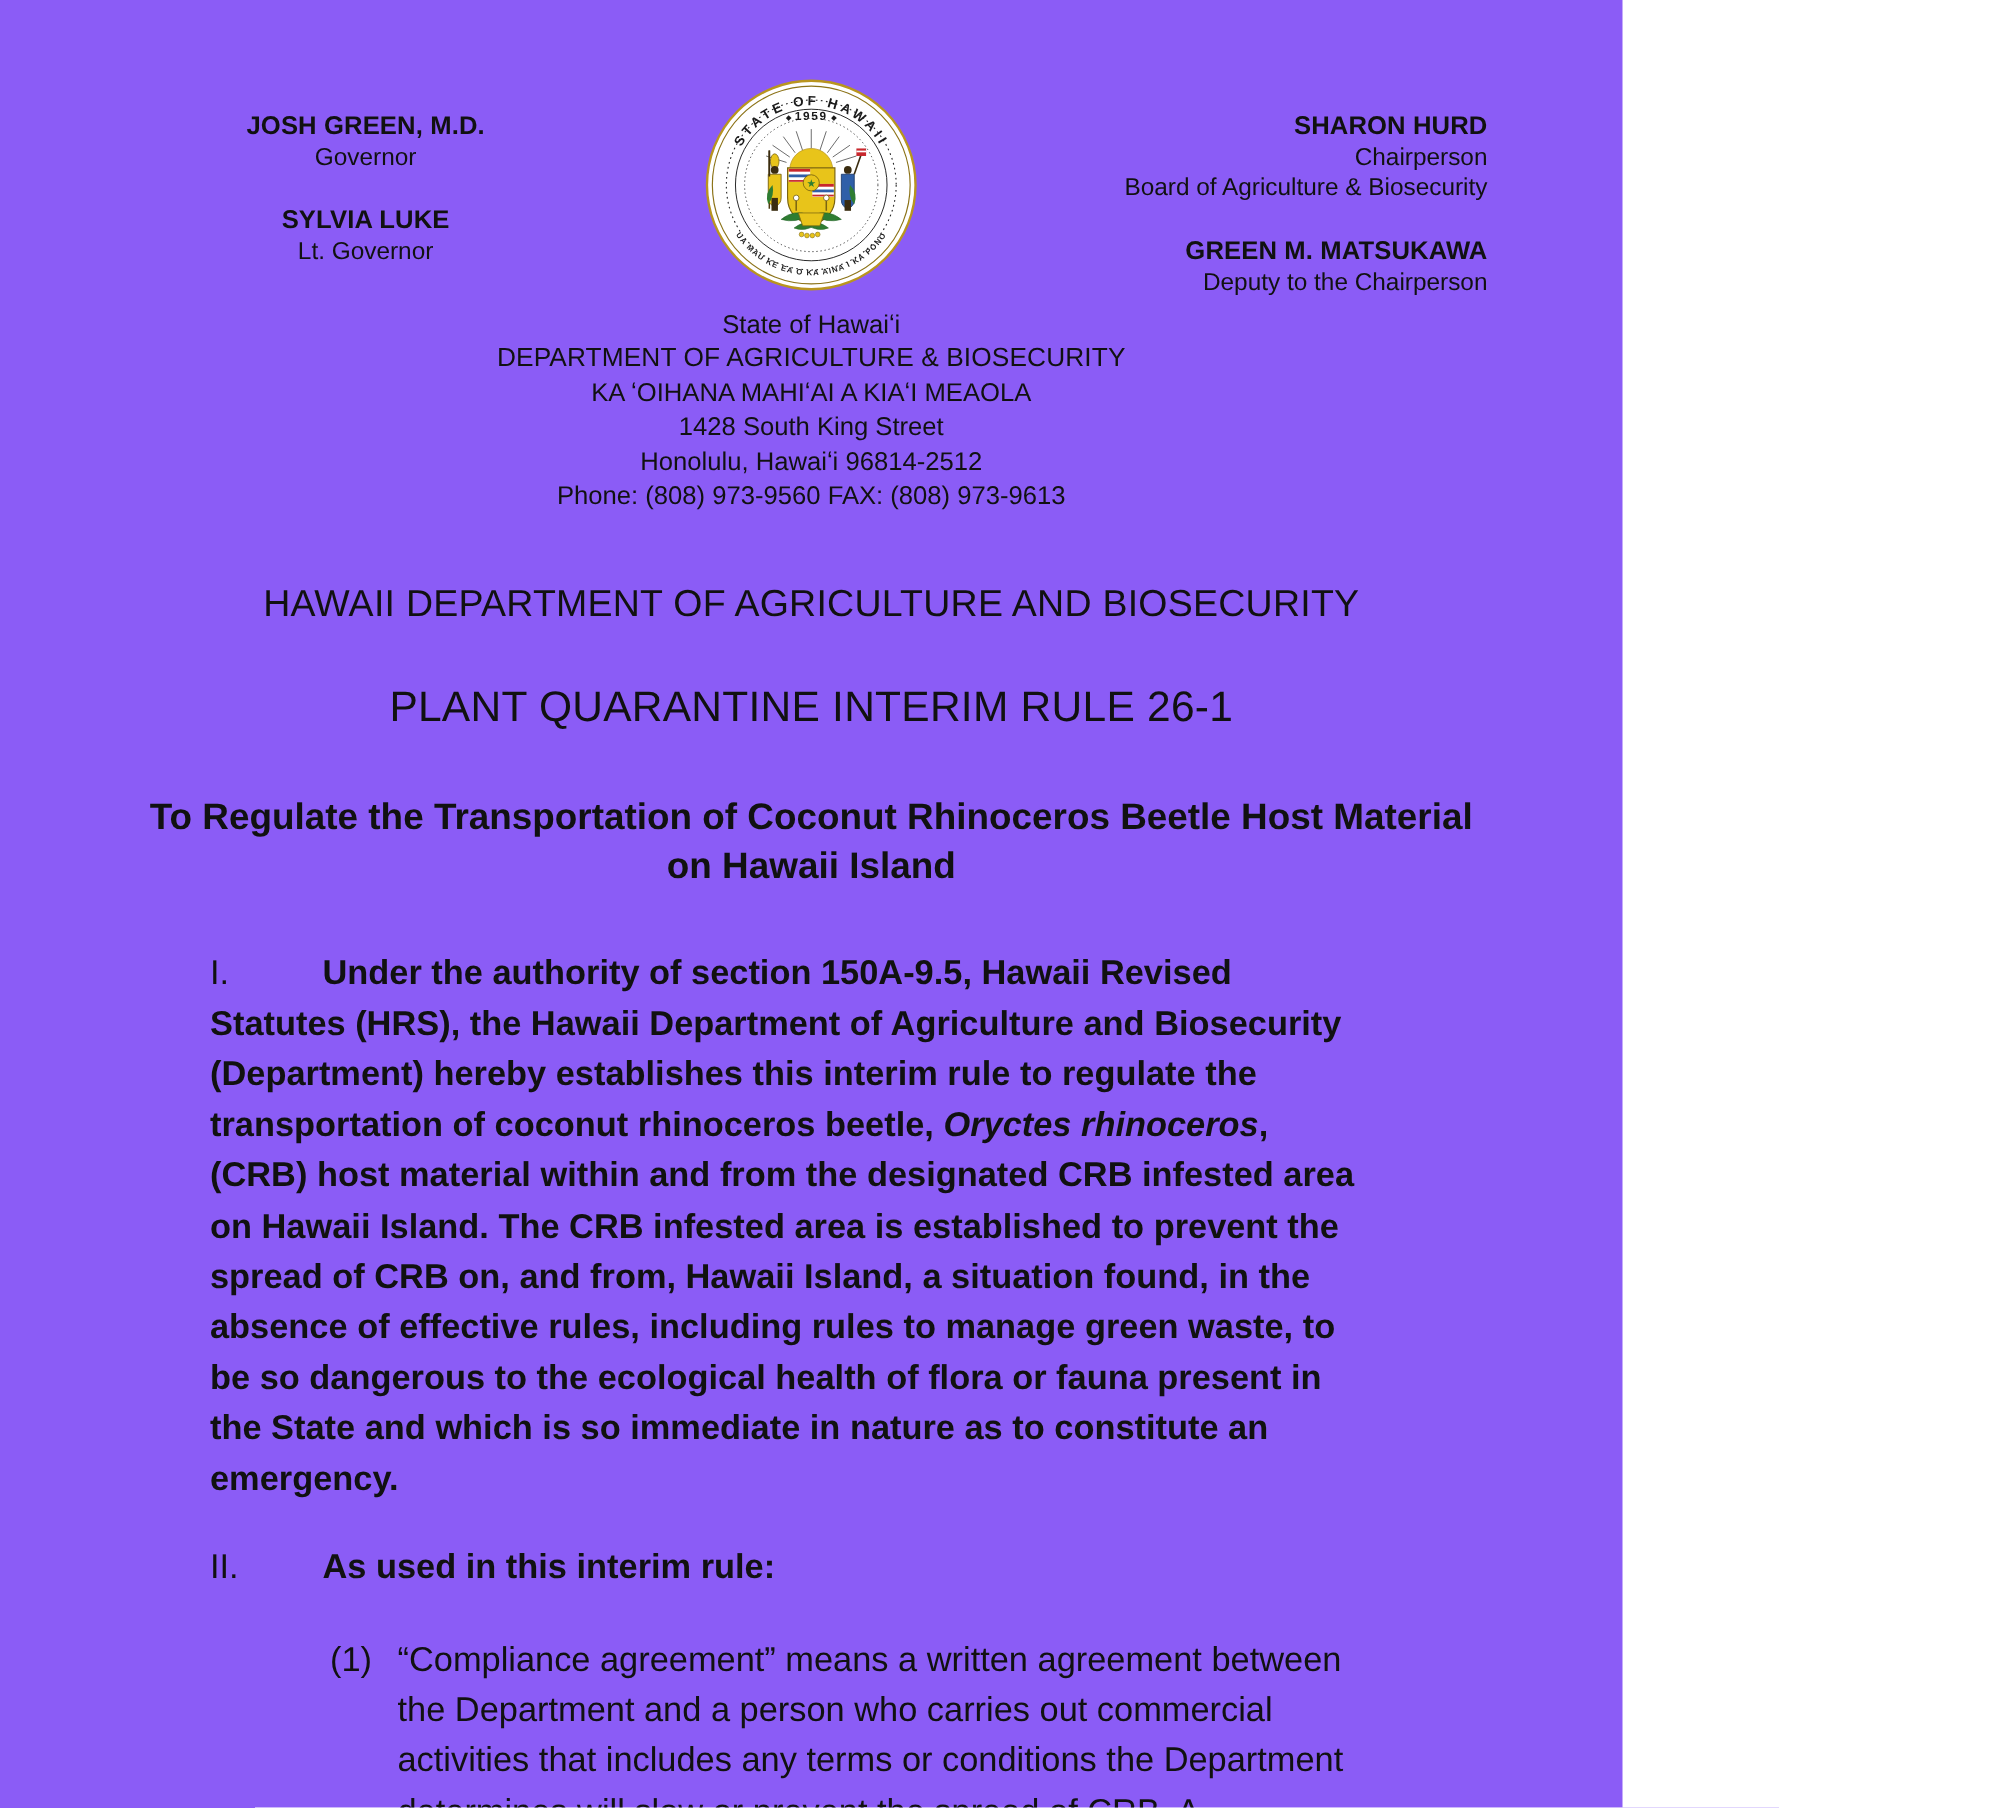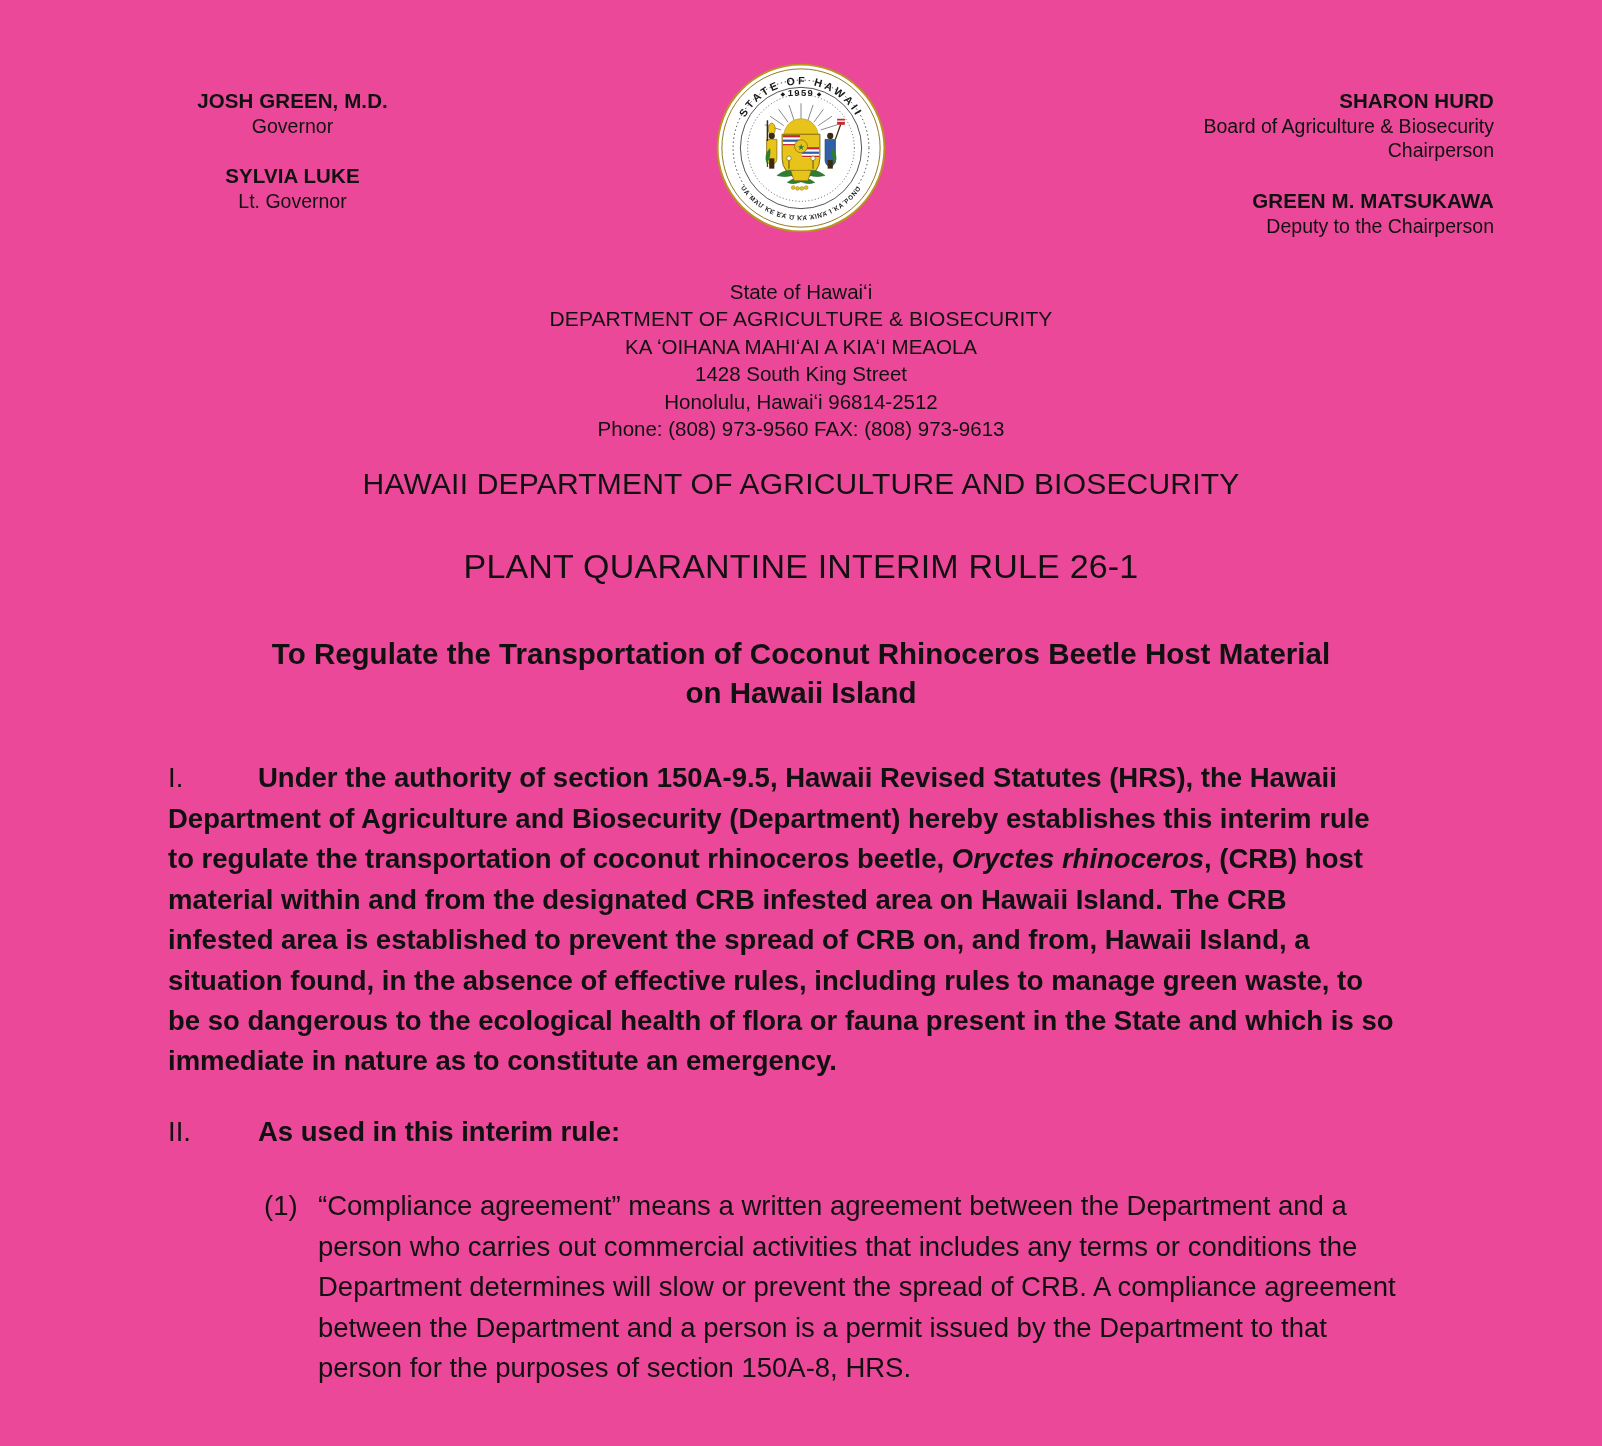--- a/index.html
+++ b/index.html
@@ -11,23 +11,23 @@
     width: 1602px;
     height: 1446px;
     font-family: "Liberation Sans", sans-serif;
     color: #111111;
     position: relative;
     overflow: hidden;
   }
 
   .page {
     position: relative;
-    width: 1602px;
+    width: 1298px;
     height: 1446px;
-    background: #ec4899;
+    background: #8b5cf6;
   }
 
   
   .letterhead {
     position: relative;
     height: 400px;
   }
 
   .officials-left {
     position: absolute;
@@ -71,21 +71,20 @@
   .seal-wrap svg { display: block; }
 
   
   .agency {
     position: absolute;
     left: 0;
     right: 0;
     top: 246px;
     text-align: center;
     line-height: 1.33;
-    margin-top: 32px;
   }
   .agency .ln { font-size: 20.5px; }
   .agency .ln.strong { font-weight: normal; font-size: 21px; letter-spacing: 0.1px; }
 
   
   .doc-titles {
     margin-top: 66px;
     text-align: center;
   }
   .title-main {
@@ -257,22 +256,22 @@
 
         <g fill="#2e7d32">
           <path d="M 60,118 q 6,-8 4,-18 q -8,8 -4,18 z"></path>
           <path d="M 140,118 q -6,-8 -4,-18 q 8,8 4,18 z"></path>
         </g>
       </svg>
     </div>
 
     <div class="officials-right">
       <div class="off-name">SHARON HURD</div>
+      <div class="off-title">Chairperson</div>
       <div class="off-title">Board of Agriculture &amp; Biosecurity</div>
-      <div class="off-title">Chairperson</div>
       <div class="off-gap"></div>
       <div class="off-name">GREEN M. MATSUKAWA</div>
       <div class="off-title">Deputy to the Chairperson</div>
     </div>
 
     <div class="agency">
       <div class="ln">State of Hawaiʻi</div>
       <div class="ln strong">DEPARTMENT OF AGRICULTURE &amp; BIOSECURITY</div>
       <div class="ln">KA ʻOIHANA MAHIʻAI A KIAʻI MEAOLA</div>
       <div class="ln">1428 South King Street</div>

